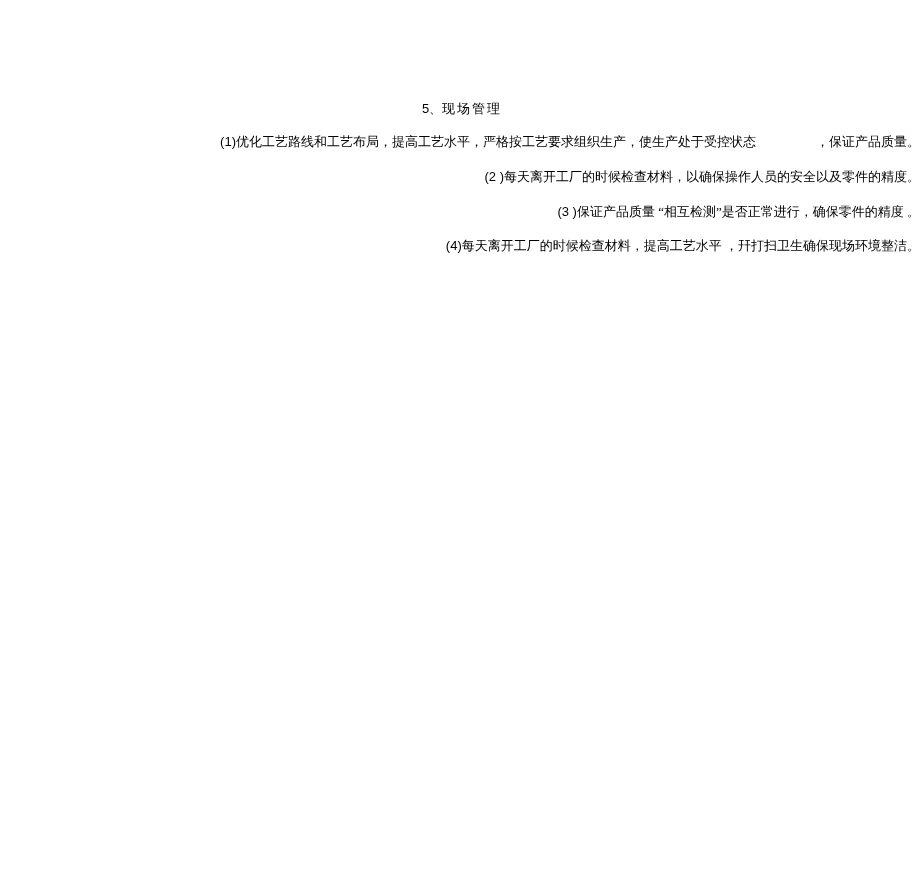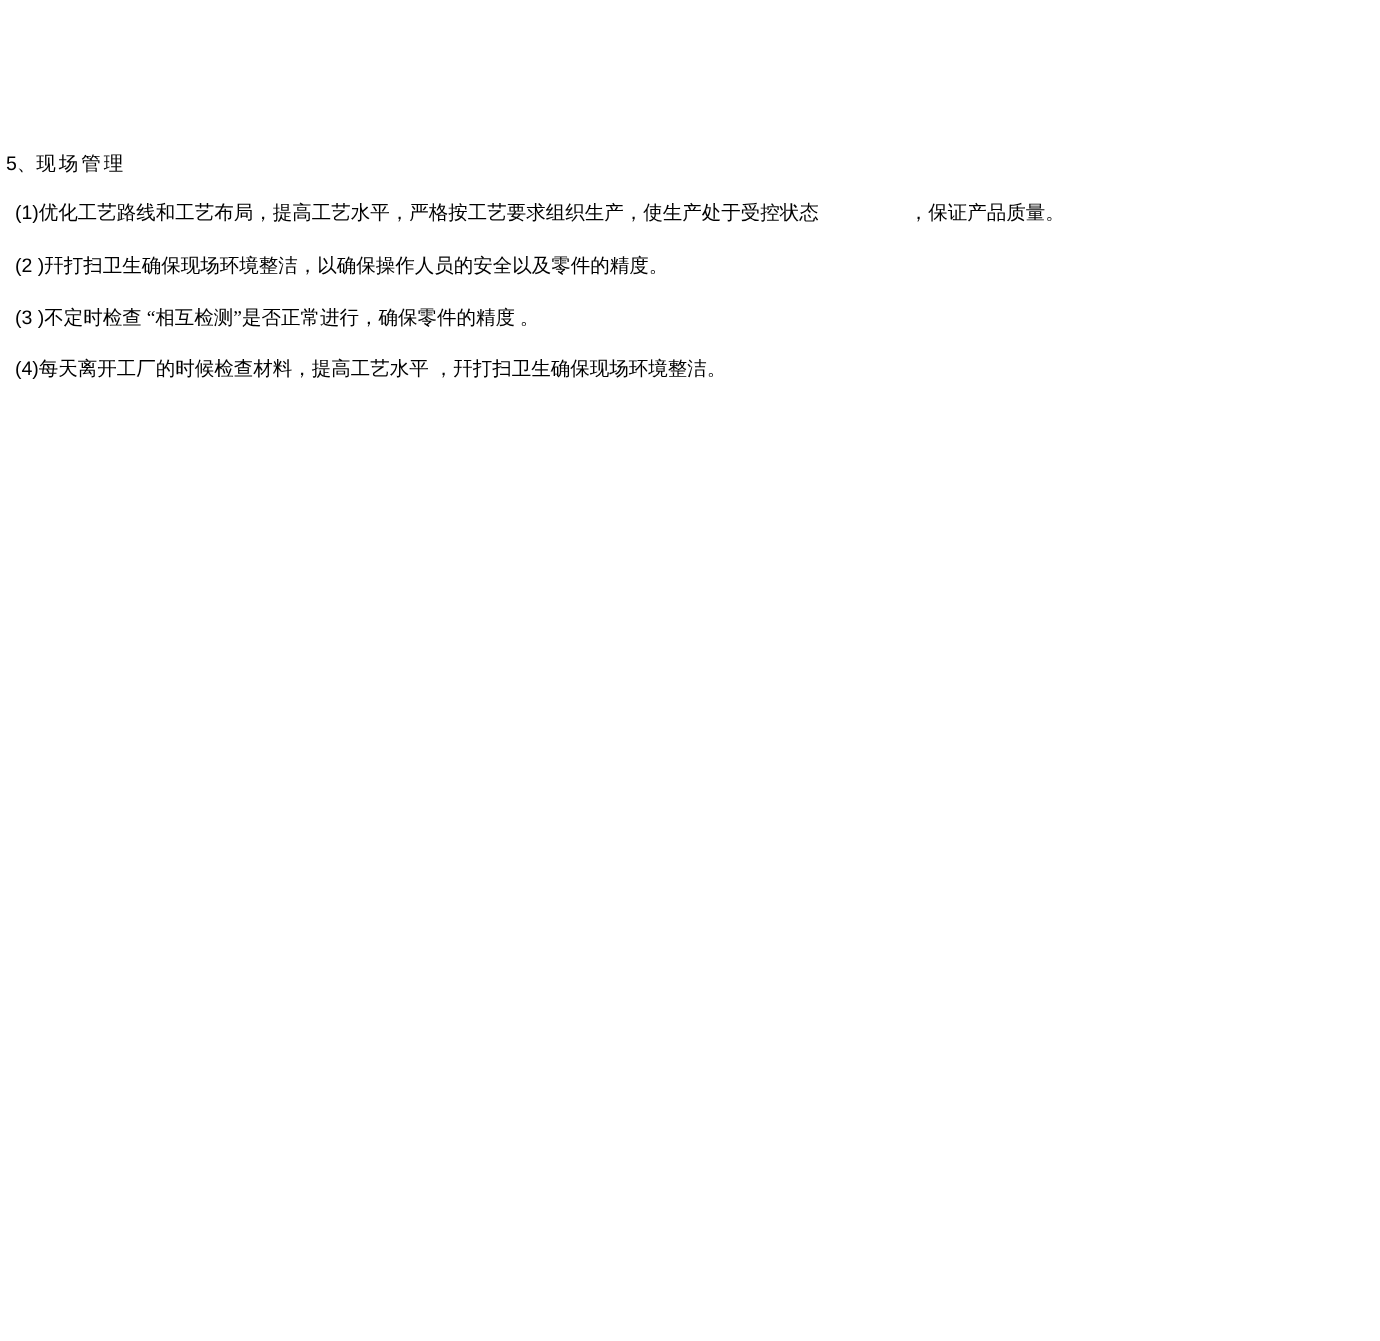--- a/index.html
+++ b/index.html
@@ -12,32 +12,34 @@
       height: 894px;
       background: #ffffff;
       font-family: "SimSun", "宋体", serif;
       font-size: 13px;
       color: #000000;
       padding-top: 100px;
     }
     .section-heading {
       padding-left: 4px;
       margin-bottom: 14px;
+      text-align: center;
     }
     .heading-number {
       font-family: Arial, sans-serif;
       font-size: 13px;
     }
     .heading-text {
       letter-spacing: 2px;
     }
     .list-item {
       padding-left: 10px;
       margin-bottom: 14px;
       line-height: 1.6;
+      text-align: right;
     }
     .item-number {
       font-family: Arial, sans-serif;
       font-size: 13px;
     }
     .item-text-part1 {
       letter-spacing: 0px;
     }
     .item-text-part2 {
       letter-spacing: 0px;
@@ -52,22 +54,22 @@
 
 <div class="section-heading">
   <span class="heading-number">5</span><span>、</span><span class="heading-text">现场管理</span>
 </div>
 
 <div class="list-item">
   <span class="item-number">(1)</span><span class="item-text-part1">优化工艺路线和工艺布局，提高工艺水平，严格按工艺要求组织生产，使生产处于受控状态</span><span class="gap"></span><span class="item-text-part2">，保证产品质量。</span>
 </div>
 
 <div class="list-item">
-  <span class="item-number">(2 )</span><span class="item-text-part1">幵打扫卫生确保现场环境整洁，以确保操作人员的安全以及零件的精度。</span>
+  <span class="item-number">(2 )</span><span class="item-text-part1">每天离开工厂的时候检查材料，以确保操作人员的安全以及零件的精度。</span>
 </div>
 
 <div class="list-item">
-  <span class="item-number">(3 )</span><span class="item-text-part1">不定时检查 “相互检测”是否正常进行，确保零件的精度 。</span>
+  <span class="item-number">(3 )</span><span class="item-text-part1">保证产品质量 “相互检测”是否正常进行，确保零件的精度 。</span>
 </div>
 
 <div class="list-item">
   <span class="item-number">(4)</span><span class="item-text-part1">每天离开工厂的时候检查材料，提高工艺水平 ，幵打扫卫生确保现场环境整洁。</span>
 </div>
 
 </body></html>

